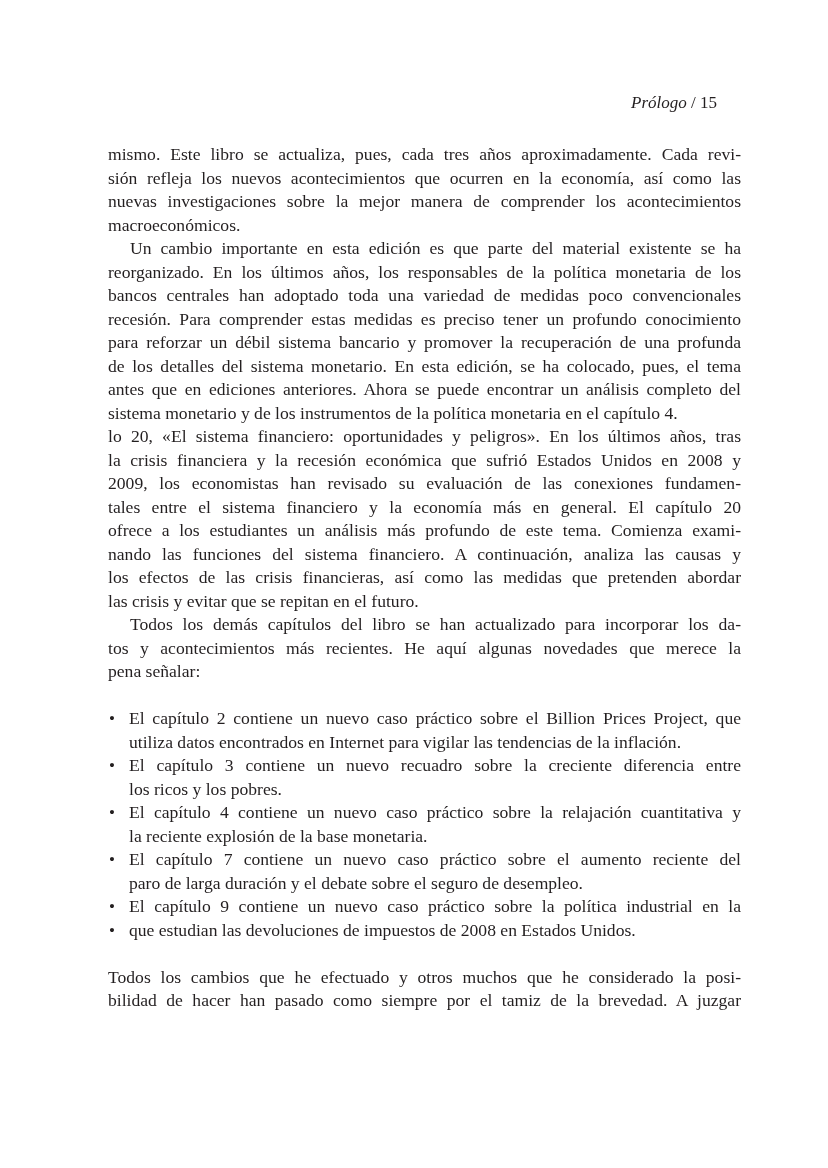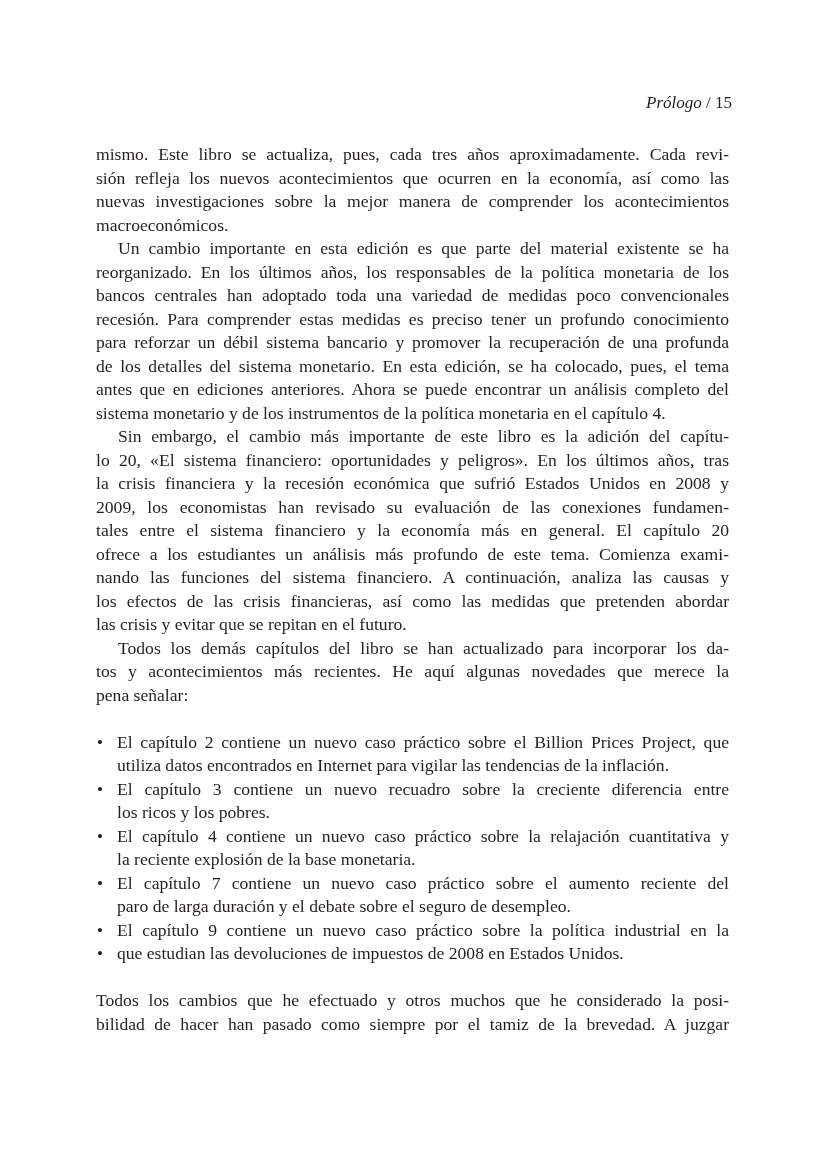--- a/index.html
+++ b/index.html
@@ -11,31 +11,31 @@
       width: 828px;
       height: 1168px;
       position: relative;
       overflow: hidden;
       font-family: "Liberation Serif", "DejaVu Serif", serif;
       color: #231f20;
     }
     .running-head {
       position: absolute;
       top: 92px;
-      right: 96px;
+      right: 111px;
       font-size: 17px;
       line-height: 22px;
       white-space: nowrap;
     }
     .running-head .section {
       font-style: italic;
     }
     .page-body {
       position: absolute;
-      left: 96px;
+      left: 108px;
       top: 143px;
       width: 633px;
       font-size: 17.6px;
       line-height: 23.5px;
     }
     .para {
       margin: 0;
     }
     .line {
       display: block;
@@ -91,21 +91,20 @@
     <span class="line">reorganizado. En los últimos años, los responsables de la política monetaria de los</span>
     <span class="line">bancos centrales han adoptado toda una variedad de medidas poco convencionales</span>
     <span class="line">recesión. Para comprender estas medidas es preciso tener un profundo conocimiento</span>
     <span class="line">para reforzar un débil sistema bancario y promover la recuperación de una profunda</span>
     <span class="line">de los detalles del sistema monetario. En esta edición, se ha colocado, pues, el tema</span>
     <span class="line">antes que en ediciones anteriores. Ahora se puede encontrar un análisis completo del</span>
     <span class="line last">sistema monetario y de los instrumentos de la política monetaria en el capítulo 4.</span>
   </p>
 
   <p class="para">
-    <span class="line indent">Sin embargo, el cambio más importante de este libro es la adición del capítu-</span>
     <span class="line">lo 20, «El sistema financiero: oportunidades y peligros». En los últimos años, tras</span>
     <span class="line">la crisis financiera y la recesión económica que sufrió Estados Unidos en 2008 y</span>
     <span class="line">2009, los economistas han revisado su evaluación de las conexiones fundamen-</span>
     <span class="line">tales entre el sistema financiero y la economía más en general. El capítulo 20</span>
     <span class="line">ofrece a los estudiantes un análisis más profundo de este tema. Comienza exami-</span>
     <span class="line">nando las funciones del sistema financiero. A continuación, analiza las causas y</span>
     <span class="line">los efectos de las crisis financieras, así como las medidas que pretenden abordar</span>
     <span class="line last">las crisis y evitar que se repitan en el futuro.</span>
   </p>
 

